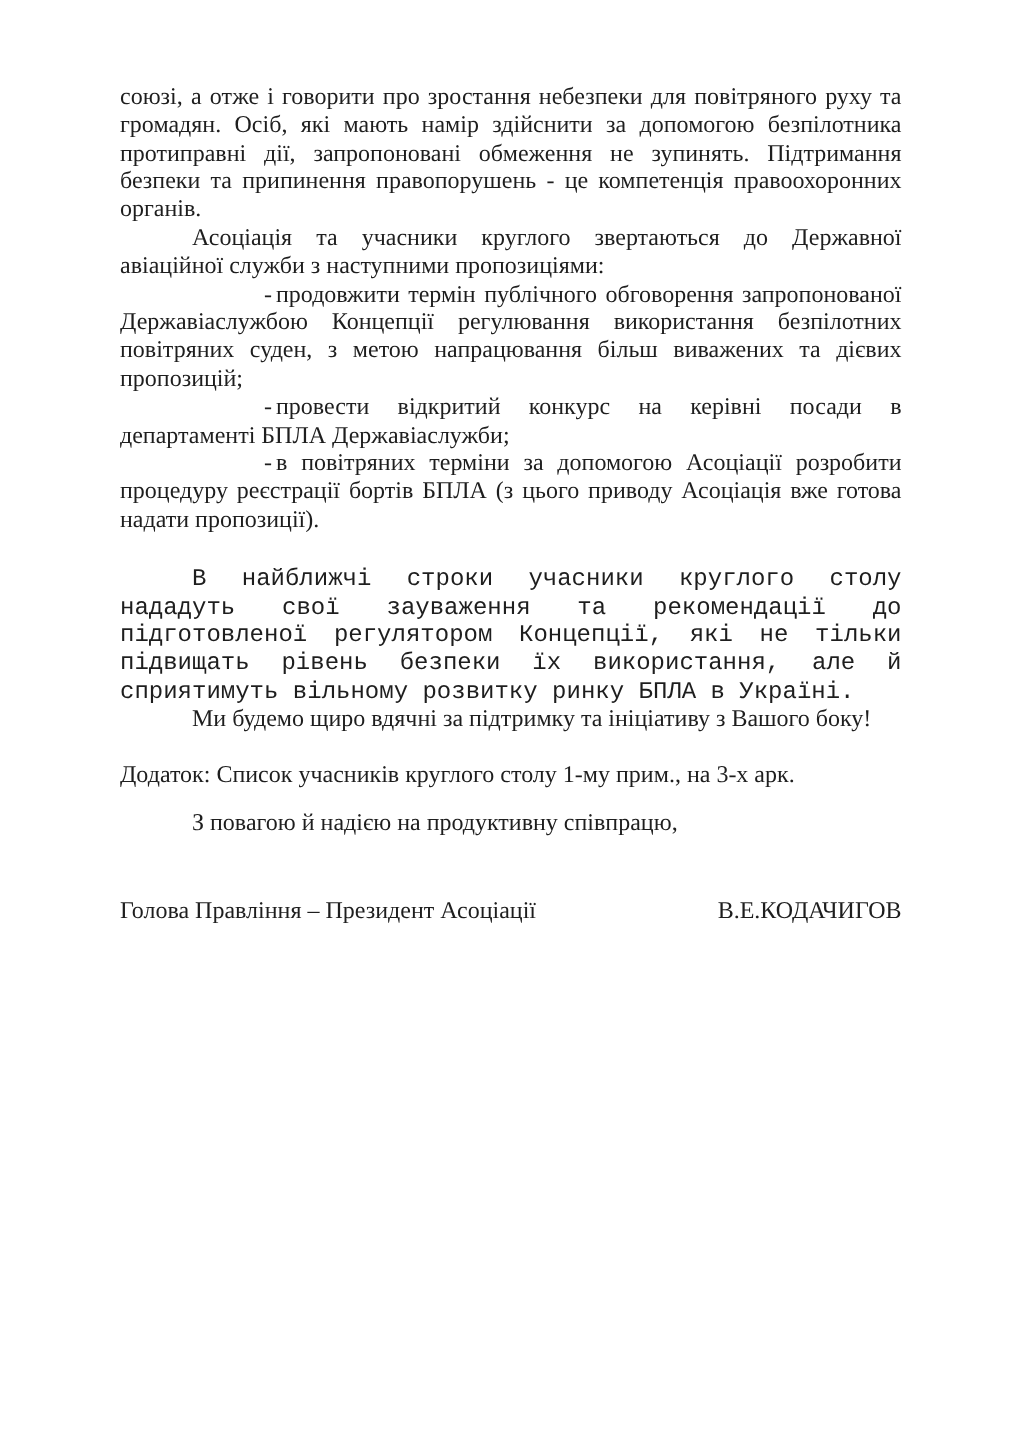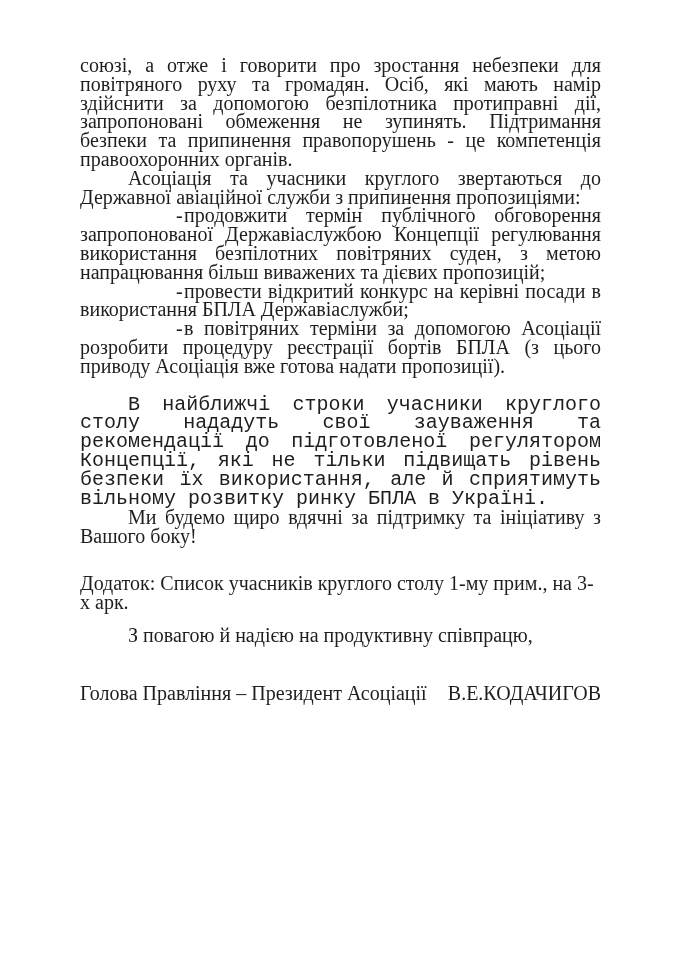--- a/index.html
+++ b/index.html
@@ -8,60 +8,60 @@
     background: #ffffff;
   }
   .page {
     position: relative;
     width: 679px;
     height: 960px;
     box-sizing: border-box;
     background: #ffffff;
     padding: 56px 78px 0 80px;
     font-family: "Liberation Serif", serif;
-    font-size: 20px;
+    font-size: 16px;
     line-height: 18.8px;
     color: #1e1e1e;
     text-align: justify;
     overflow: hidden;
   }
   p { margin: 0; }
   .indent { text-indent: 48px; }
   .proposal { text-indent: 48px; }
   .proposal .marker {
     display: inline-block;
     width: 56px;
   }
   .after-list { margin-top: 20px; font-family: Liberation Mono, monospace; }
-  .attachment { margin-top: 28px; text-align: left; }
+  .attachment { margin-top: 18px; text-align: left; }
   .salutation { margin-top: 14px; text-align: left; }
   .signature-row {
     margin-top: 40px;
     display: flex;
     justify-content: space-between;
     align-items: baseline;
     text-align: left;
   }
 </style>
 </head>
 <body>
 
 <div class="page">
 
   <p class="para">союзі, а отже і говорити про зростання небезпеки для повітряного руху та громадян. Осіб, які мають намір здійснити за допомогою безпілотника протиправні дії, запропоновані обмеження не зупинять. Підтримання безпеки та припинення правопорушень - це компетенція правоохоронних органів.</p>
 
-  <p class="para indent">Асоціація та учасники круглого звертаються до Державної авіаційної служби з припинення пропозиціями:</p>
+  <p class="para indent">Асоціація та учасники круглого звертаються до Державної авіаційної служби з наступними пропозиціями:</p>
 
   <p class="proposal">
     <span class="marker">-</span><span>продовжити термін публічного обговорення запропонованої Державіаслужбою Концепції регулювання використання безпілотних повітряних суден, з метою напрацювання більш виважених та дієвих пропозицій;</span>
   </p>
 
 
   <p class="proposal">
-    <span class="marker">-</span><span>провести відкритий конкурс на керівні посади в використання БПЛА Державіаслужби;</span>
+    <span class="marker">-</span><span>провести відкритий конкурс на керівні посади в департаменті БПЛА Державіаслужби;</span>
   </p>
 
   <p class="proposal">
     <span class="marker">-</span><span>в повітряних терміни за допомогою Асоціації розробити процедуру реєстрації бортів БПЛА (з цього приводу Асоціація вже готова надати пропозиції).</span>
   </p>
 
   <p class="para indent after-list">В найближчі строки учасники круглого столу нададуть свої зауваження та рекомендації до підготовленої регулятором Концепції, які не тільки підвищать рівень безпеки їх використання, але й сприятимуть вільному розвитку ринку БПЛА в Україні.</p>
 
   <p class="para indent">Ми будемо щиро вдячні за підтримку та ініціативу з Вашого боку!</p>
 

